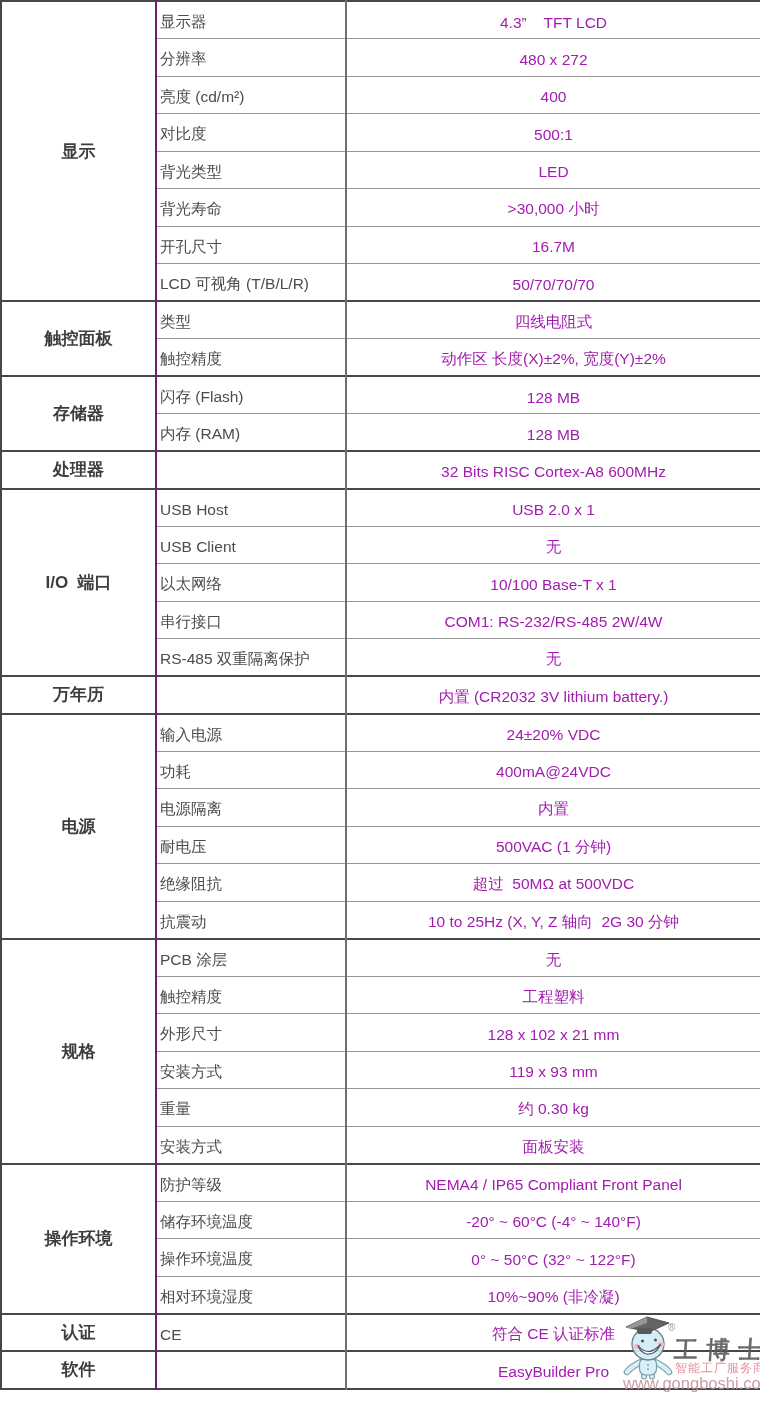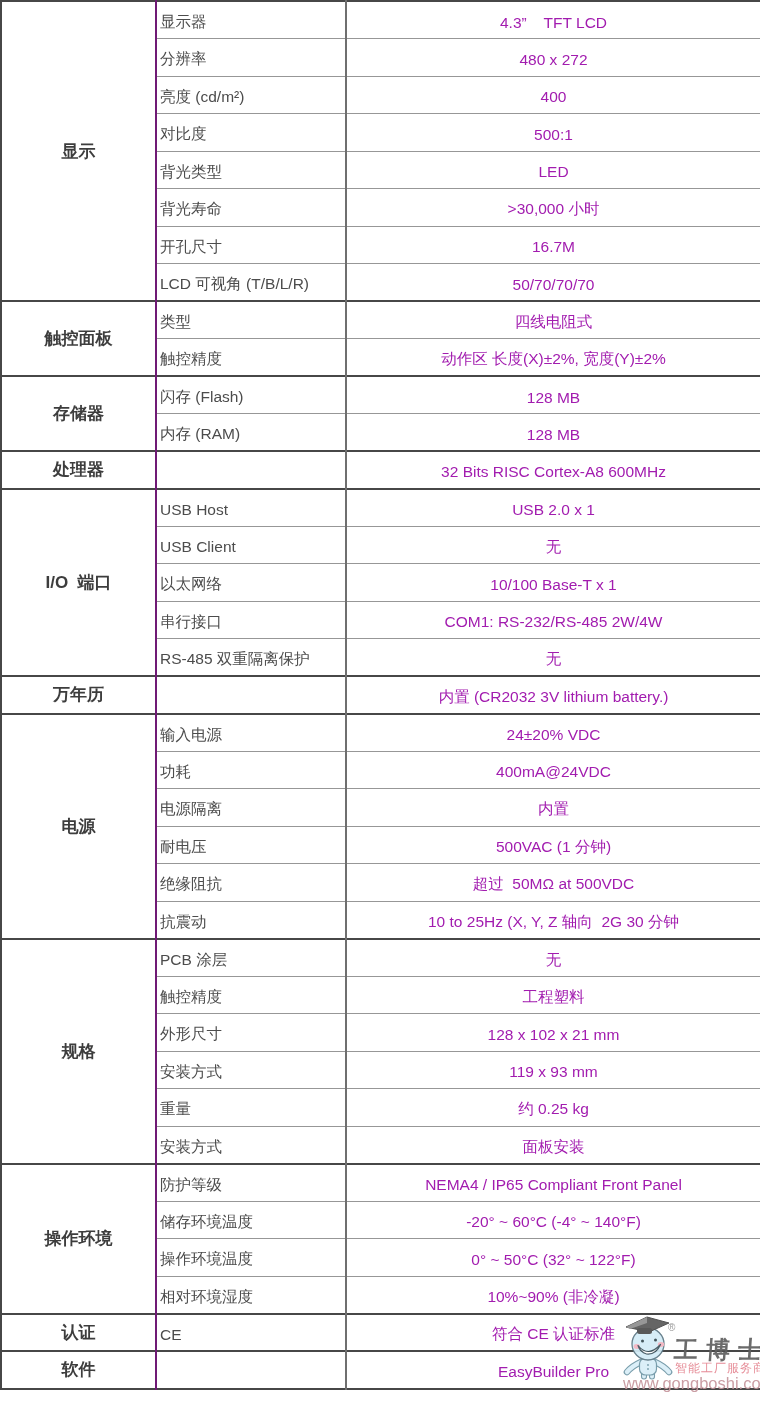--- a/index.html
+++ b/index.html
@@ -205,21 +205,21 @@
     <tr class="row">
       <td class="sub">外形尺寸</td>
       <td class="val">128 x 102 x 21 mm</td>
     </tr>
     <tr class="row">
       <td class="sub">安装方式</td>
       <td class="val">119 x 93 mm</td>
     </tr>
     <tr class="row">
       <td class="sub">重量</td>
-      <td class="val">约 0.25 kg</td>
+      <td class="val">约 0.30 kg</td>
     </tr>
     <tr class="row">
       <td class="sub">安装方式</td>
       <td class="val">面板安装</td>
     </tr>
 
     <tr class="row sec-start">
       <td class="cat" rowspan="4">操作环境</td>
       <td class="sub">防护等级</td>
       <td class="val">NEMA4 / IP65 Compliant Front Panel</td>

